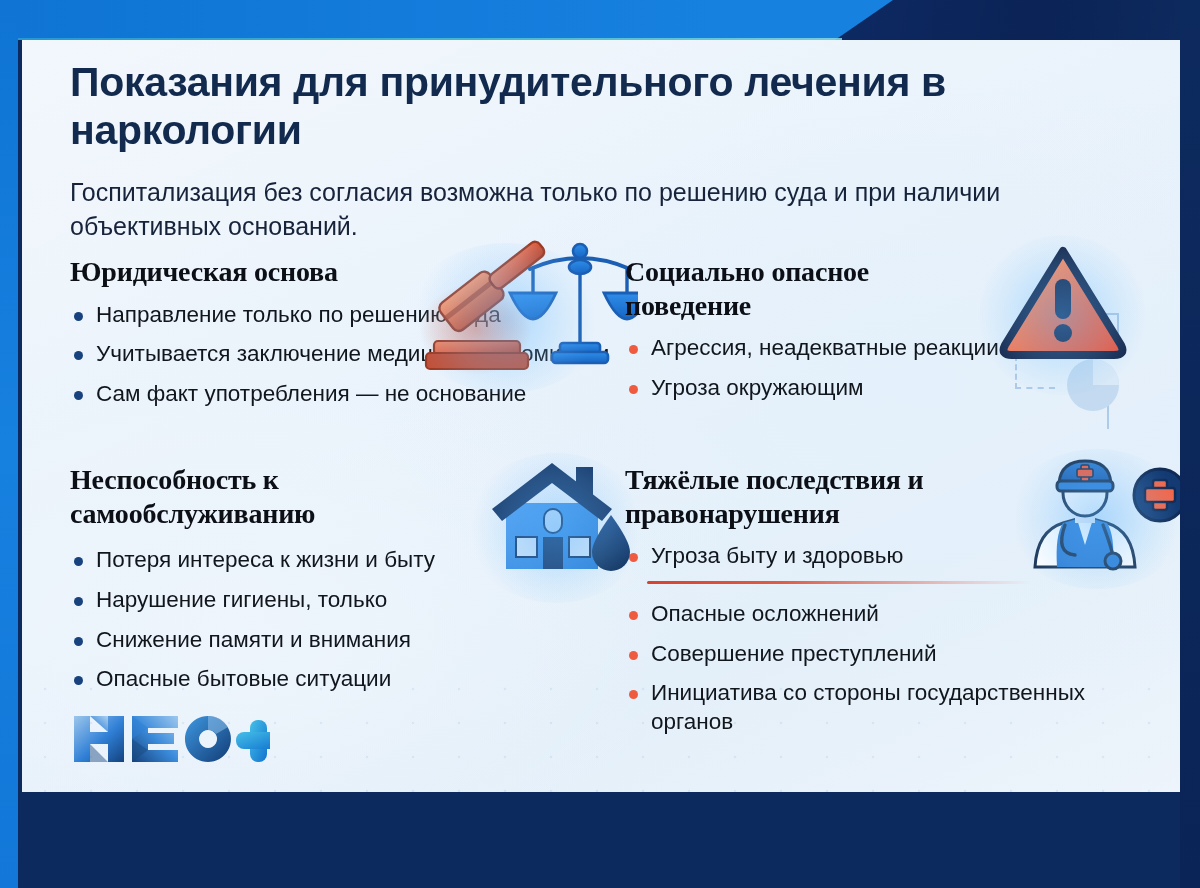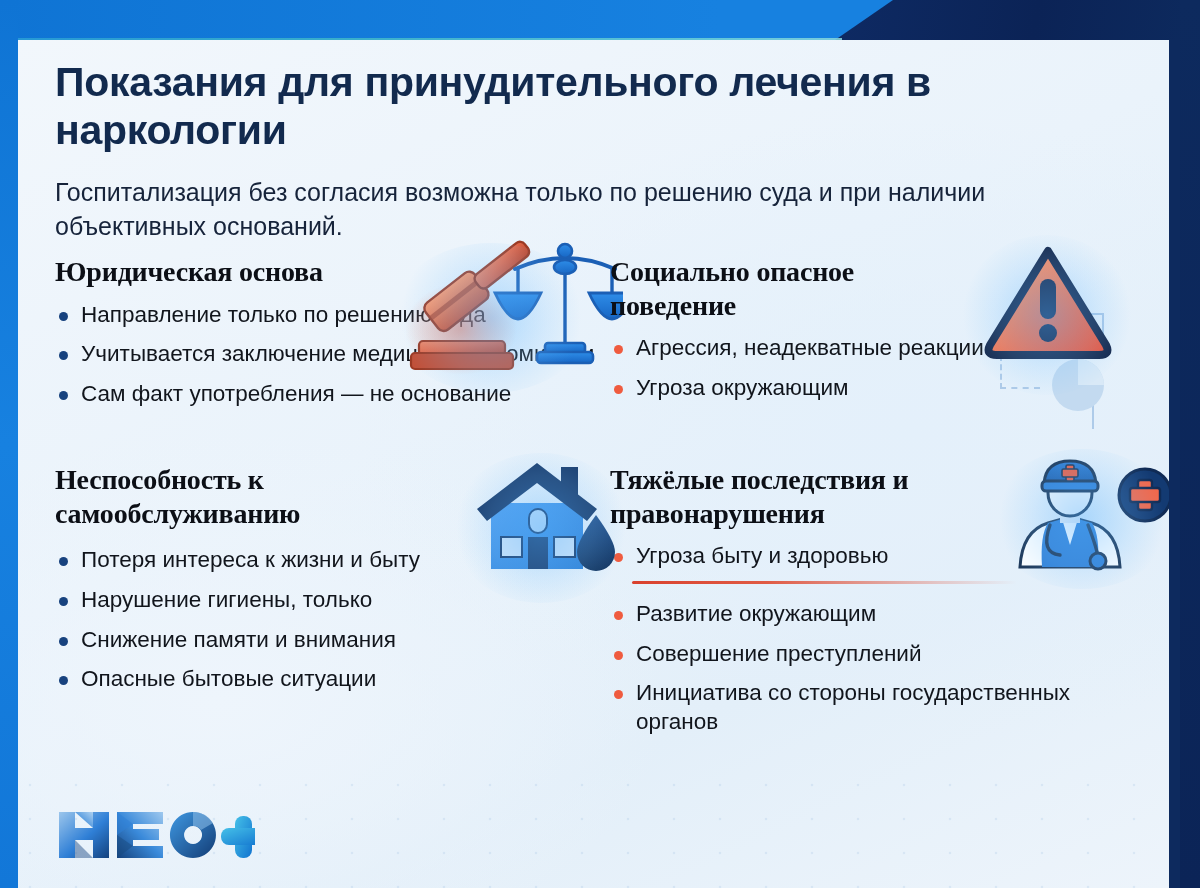--- a/index.html
+++ b/index.html
@@ -40,22 +40,22 @@
     z-index:5;
   }
   .teal-edge {
     position:absolute; left:18px; top:38px; width:824px; height:2px;
     background:linear-gradient(90deg,#2a9fd6,#3fb8c9 40%,#6fd3d8 85%,#8ad9dd 100%);
     z-index:6; opacity:.85;
   }
 
   
   .canvas {
-    position:absolute; left:7px; top:40px;
-    width:1162px; height:848px;
+    position:absolute; left:22px; top:40px;
+    width:1162px; height:752px;
     background:
       radial-gradient(900px 500px at 78% 46%, #e4f0fb 0%, rgba(228,240,251,0) 62%),
       radial-gradient(700px 420px at 18% 78%, #eef5fc 0%, rgba(238,245,252,0) 65%),
       linear-gradient(155deg,#f2f7fc 0%,#eaf3fb 42%,#e3eff9 72%,#edf4fb 100%);
     z-index:2; overflow:hidden;
   }
 
   
   .dots {
     position:absolute; left:0; right:0; bottom:0; height:120px;
@@ -302,21 +302,21 @@
           </div>
         </div>
 
         <div class="block col-r">
           <h2 style="width:420px;">Тяжёлые последствия и правонарушения</h2>
           <ul class="bul-orange">
             <li style="margin-bottom:4px;">Угроза быту и здоровью</li>
           </ul>
           <div class="divider-red"></div>
           <ul class="bul-orange">
-            <li>Развитие окружающим</li>
+            <li>Опасные осложнений</li>
             <li>Совершение преступлений</li>
             <li>Инициатива со стороны государственных органов</li>
           </ul>
 
           <div class="icon-wrap" style="left:392px; top:-14px;">
             <div class="glow" style="left:-10px; top:0px; width:180px; height:140px;"></div>
             <svg width="170" height="125" viewBox="0 0 170 125">
               <defs>
                 <linearGradient id="capG" x1="0" y1="0" x2="0" y2="1">
                   <stop offset="0%" stop-color="#2f7fd6"></stop>

